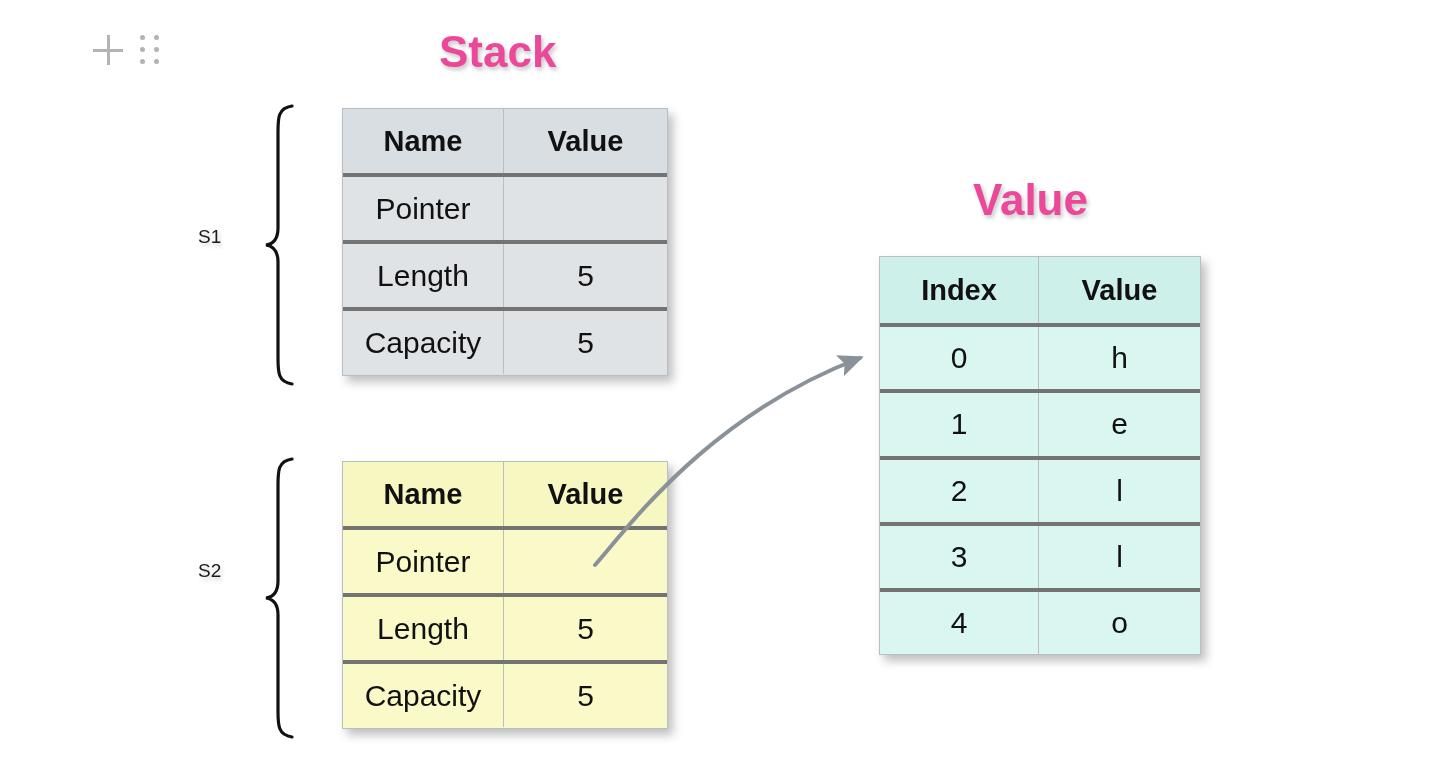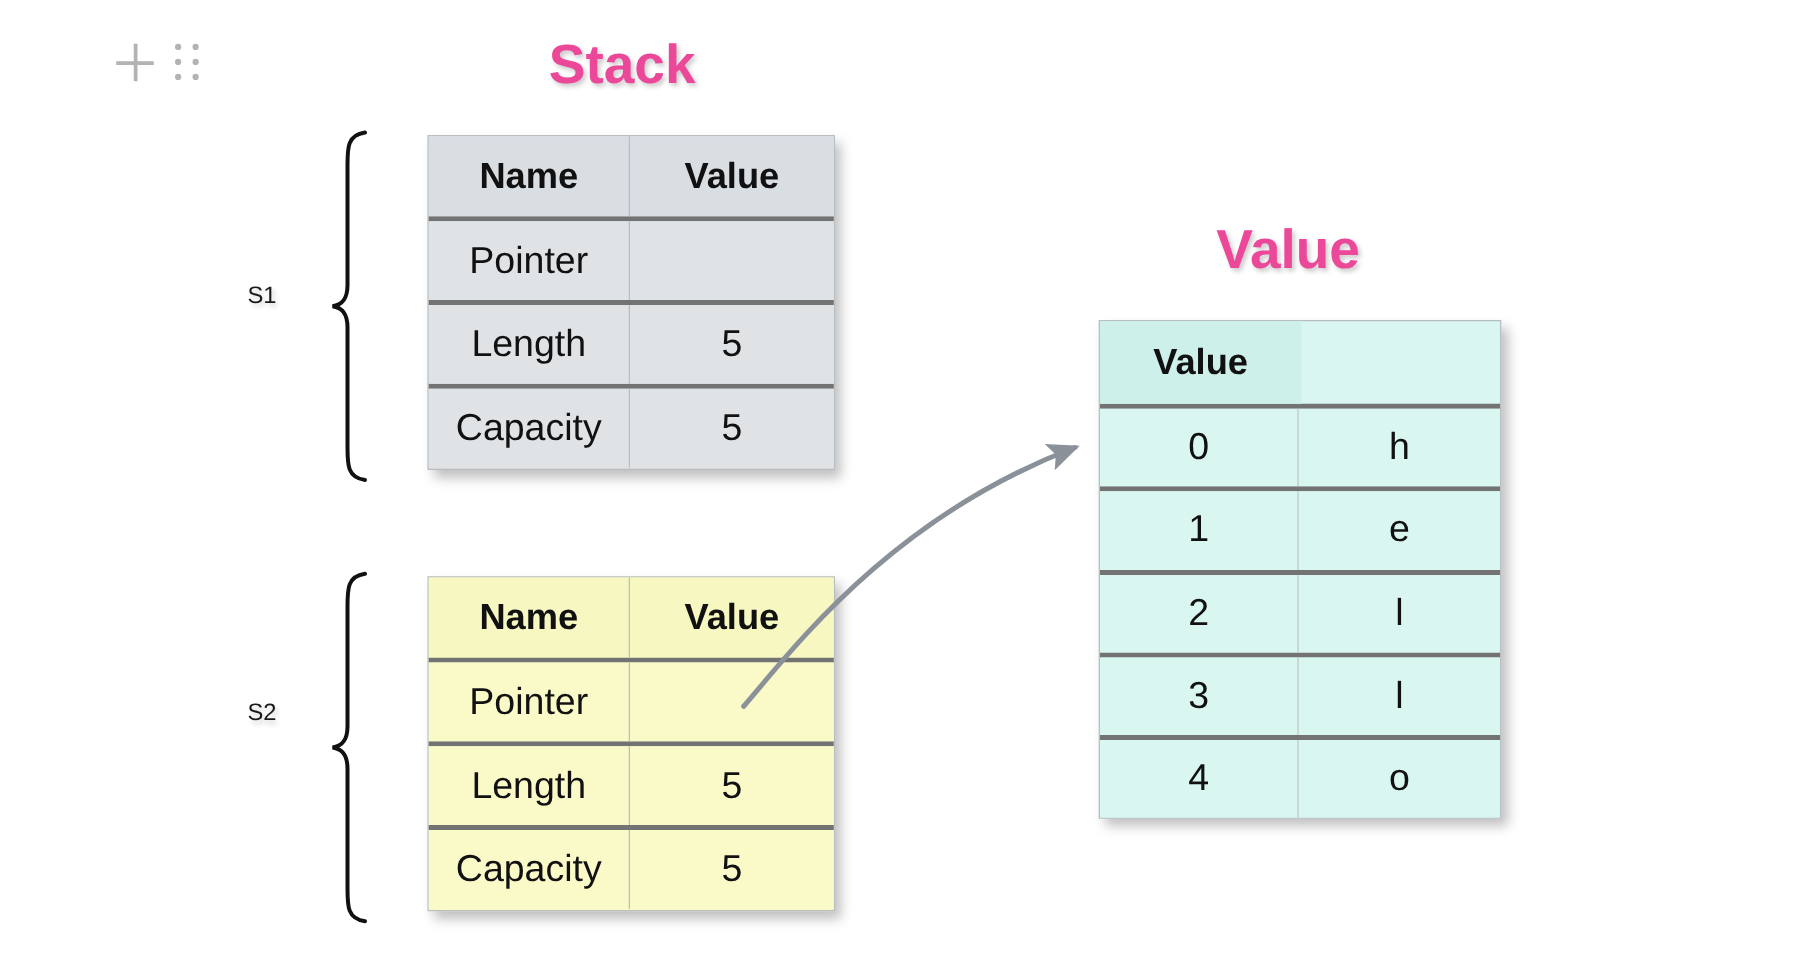--- a/index.html
+++ b/index.html
@@ -175,20 +175,21 @@
       <div class="tcell c2">5</div>
     </div>
     <div class="trow">
       <div class="tcell c1">Capacity</div>
       <div class="tcell c2">5</div>
     </div>
   </div>
 
   <div class="tbl teal" id="heap-table">
     <div class="trow headrow">
+      <div class="tcell head c1">Index</div>
       <div class="tcell head c2">Value</div>
     </div>
     <div class="trow">
       <div class="tcell c1">0</div>
       <div class="tcell c2">h</div>
     </div>
     <div class="trow">
       <div class="tcell c1">1</div>
       <div class="tcell c2">e</div>
     </div>

